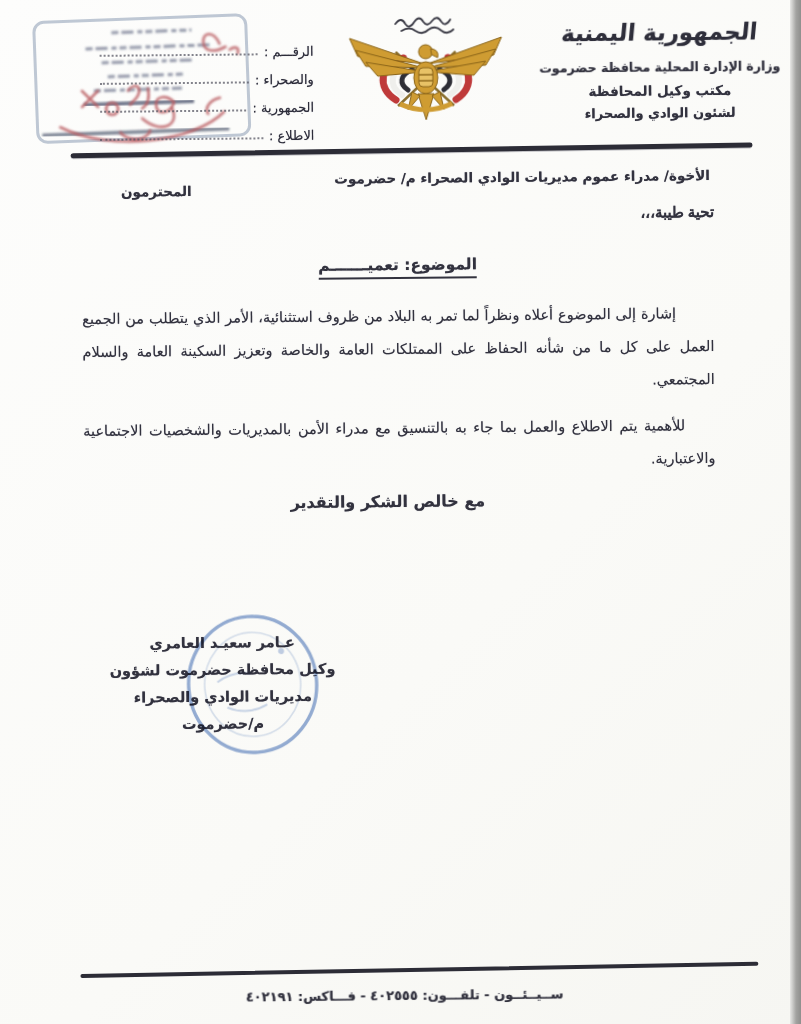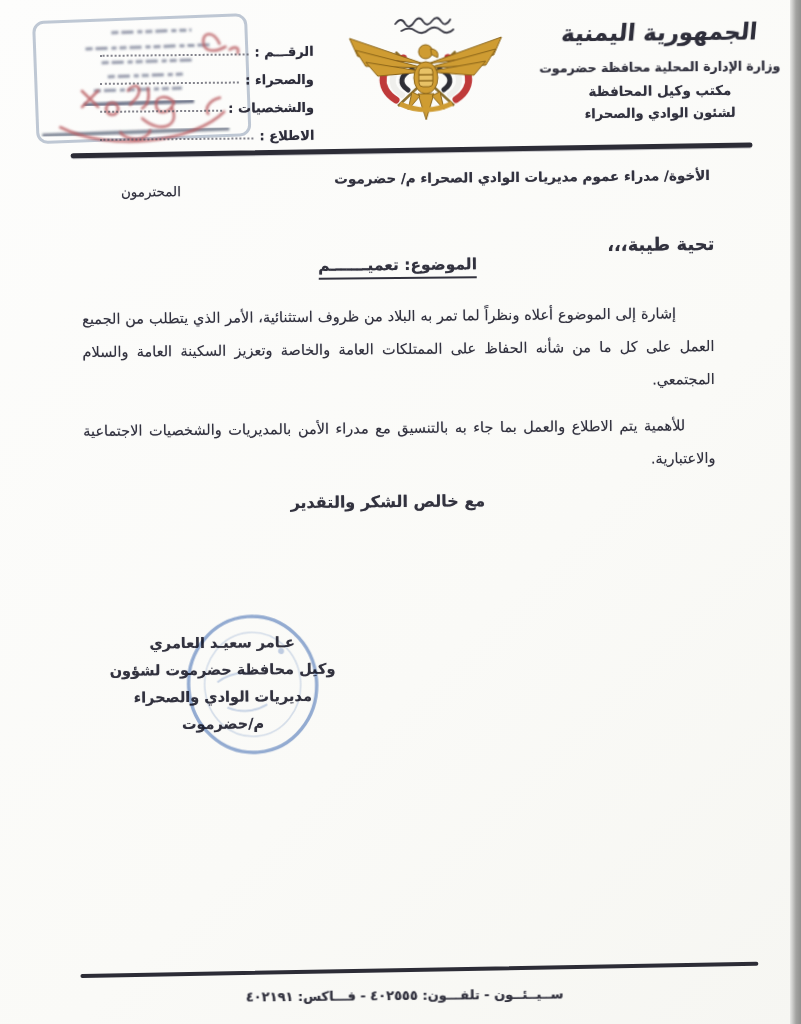--- a/index.html
+++ b/index.html
@@ -8,37 +8,37 @@
   .sheet{position:absolute;inset:0;background:linear-gradient(135deg,#fdfdfc 0%,#fafaf7 60%,#f6f6f2 100%);}
   .scan-edge-right{position:absolute;top:0;right:0;width:11px;height:1024px;
        background:linear-gradient(to right,#e8e8e6,#a3a3a1 55%,#8f8f8d);}
   .doc{position:absolute;inset:0;transform:rotate(-0.55deg);}
   .ar{direction:rtl;unicode-bidi:embed;color:#32323e;text-shadow:0 0 .7px rgba(45,45,70,.55);}
   .abs{position:absolute;}
 
   
   .fields{left:102px;top:30px;width:216px;}
   .field-row{display:flex;direction:rtl;align-items:flex-end;height:28px;}
-  .field-label{font-size:13px;font-weight:bold;color:#2d2d3a;white-space:nowrap;}
+  .field-label{font-size:13px;font-weight:normal;color:#2d2d3a;white-space:nowrap;}
   .field-dots{flex:1;border-bottom:2px dotted #5a5a66;margin:0 6px 4px 2px;opacity:.75;}
 
   
   .hdr{left:538px;top:22px;width:252px;text-align:center;}
   .hdr .country{font-size:23px;font-weight:bold;transform:skewX(-6deg);
        filter:blur(.3px);margin-bottom:14px;color:#2e2e3a;}
   .hdr .l2{font-size:12.5px;font-weight:bold;margin-bottom:8px;filter:blur(.25px);}
   .hdr .l3{font-size:13.5px;font-weight:bold;margin-bottom:7px;}
   .hdr .l4{font-size:13px;font-weight:bold;}
 
   .rule-top{left:74px;top:148px;width:682px;height:5px;background:#2c2c36;
        border-radius:3px;transform:rotate(-0.35deg);box-shadow:0 1px 0 rgba(40,40,60,.25);}
 
   .to-line{right:88px;top:170px;font-size:13.5px;font-weight:bold;white-space:nowrap;}
-  .honorific{left:124px;top:181px;font-size:13.5px;font-weight:normal;text-align:right;}
-  .greeting{right:84px;top:236px;font-size:18px;font-weight:bold;}
+  .honorific{left:124px;top:181px;font-size:13.5px;font-weight:bold;text-align:right;}
+  .greeting{right:84px;top:206px;font-size:15px;font-weight:bold;font-family:Liberation Serif, serif;}
 
   .subject{left:240px;top:256px;width:320px;text-align:center;font-size:15.5px;font-weight:bold;}
   .subject span{border-bottom:2.5px solid #32323e;padding-bottom:3px;}
 
   .para{right:85px;width:632px;font-size:14.5px;line-height:33px;
        text-align:justify;}
   .p1{top:300px;text-indent:38px;}
   .p2{top:412px;text-indent:30px;}
   .closing{left:248px;top:492px;width:280px;text-align:center;font-size:16px;font-weight:bold;}
 
@@ -101,21 +101,21 @@
     <div class="abs fields">
       <div class="field-row">
         <span class="field-label ar">الرقـــم :</span>
         <span class="field-dots"></span>
       </div>
       <div class="field-row">
         <span class="field-label ar">والصحراء :</span>
         <span class="field-dots"></span>
       </div>
       <div class="field-row">
-        <span class="field-label ar">والشخصيات :</span>
+        <span class="field-label ar">الجمهورية :</span>
         <span class="field-dots"></span>
       </div>
       <div class="field-row">
         <span class="field-label ar">الاطلاع :</span>
         <span class="field-dots"></span>
       </div>
     </div>
 
     <div class="abs" style="left:342px;top:8px;width:176px;height:134px;">
       <svg width="176" height="134" viewBox="0 0 176 134" style="filter:blur(.35px);">

